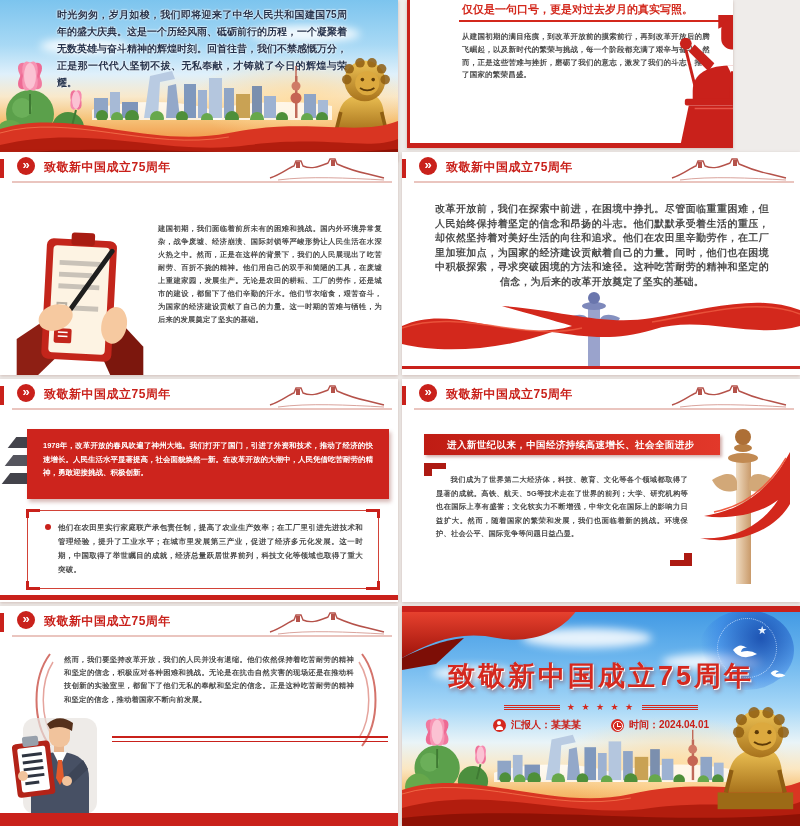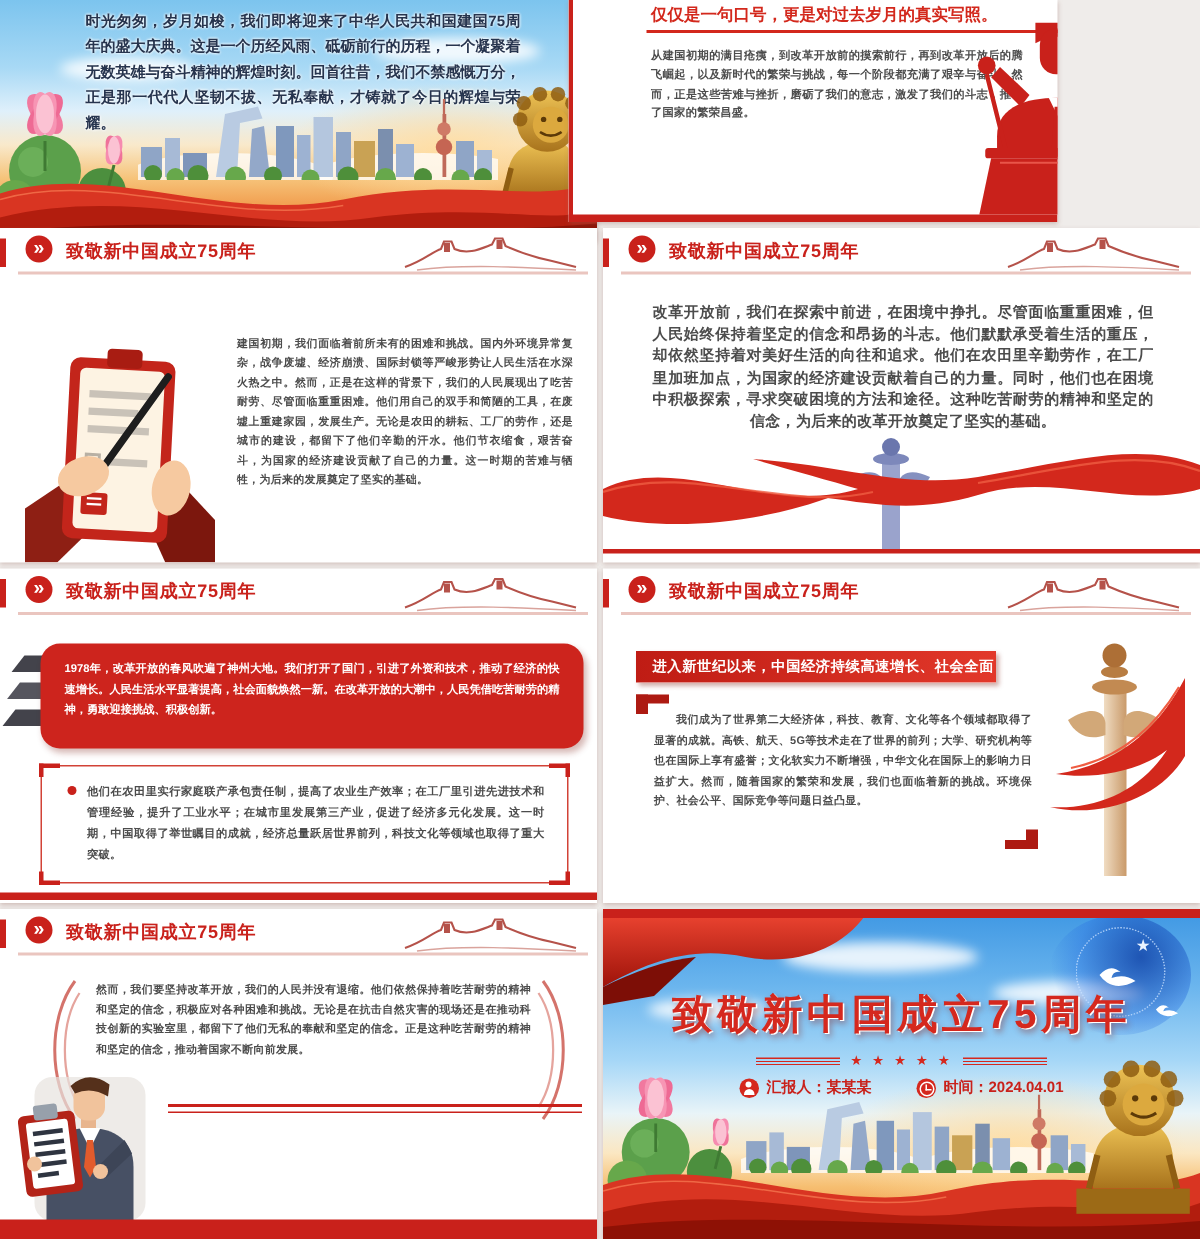--- a/index.html
+++ b/index.html
@@ -2,21 +2,21 @@
 <html><head>
 <meta charset="utf-8">
 <style>
   * { margin:0; padding:0; box-sizing:border-box; }
   html,body { width:800px; background:#efecea; font-family:"Liberation Sans","DejaVu Sans",sans-serif; }
   .page { position:relative; width:800px; height:826px; background:#efecea; overflow:hidden; }
   .slide { position:absolute; background:#fff; overflow:hidden; box-shadow:0 1px 3px rgba(150,100,90,.35); }
 
   
   #s1 { left:0;   top:0;   width:398px; height:161px; }
-  #s2 { left:379px;top:0;  width:326px; height:148px; }
+  #s2 { left:407px;top:0;  width:326px; height:148px; }
   #s3 { left:0;   top:152px;width:398px;height:223px; }
   #s4 { left:402px;top:152px;width:398px;height:223px; }
   #s5 { left:0;   top:379px;width:398px;height:223px; }
   #s6 { left:402px;top:379px;width:398px;height:223px; }
   #s7 { left:0;   top:606px;width:398px;height:220px; }
   #s8 { left:402px;top:606px;width:398px;height:220px; }
 
   .abs { position:absolute; }
 
   
@@ -51,36 +51,36 @@
   .s3-body { position:absolute; left:158px; top:70px; width:224px; font-size:7.3px; line-height:13px; }
 
   
   .s4-body { position:absolute; left:33px; top:50px; width:334px; font-size:10px; line-height:14.5px; text-align-last:center; }
   .s4-line { position:absolute; left:0; top:214px; width:100%; height:3px; background:#c9211b; }
 
   
   .s5-stripe { position:absolute; width:42px; height:11px; background:#43434b; transform:skewX(-38deg); }
   .s5-redbox { position:absolute; left:27px; top:50px; width:362px; height:70px; background:#cd241d;
     color:#fff; font-size:7.5px; line-height:13.5px; font-weight:bold; padding:10px 16px; text-align:justify;
-    box-shadow:2px 3px 4px rgba(120,20,10,.3);border-radius:13px; }
+    box-shadow:2px 3px 4px rgba(120,20,10,.3); }
   .s5-detail { position:absolute; left:27px; top:131px; width:352px; height:79px; background:#fff;
     border:1px solid #d24237; }
   .s5-detail-txt { position:absolute; left:30px; top:10px; width:305px; font-size:7.5px; line-height:14px; }
   .s5-bullet { position:absolute; left:17px; top:13px; width:6px; height:6px; border-radius:50%; background:#c9211b; }
   .corner { position:absolute; width:14px; height:9px; }
   .c-tl { left:-2px; top:-2px; border-top:3px solid #c9211b; border-left:3px solid #c9211b; }
   .c-tr { right:-2px; top:-2px; border-top:3px solid #c9211b; border-right:3px solid #c9211b; }
   .c-bl { left:-2px; bottom:-2px; border-bottom:3px solid #c9211b; border-left:3px solid #c9211b; }
   .c-br { right:-2px; bottom:-2px; border-bottom:3px solid #c9211b; border-right:3px solid #c9211b; }
   .s5-bar { position:absolute; left:0; bottom:2px; width:100%; height:5px; background:#c9211b; }
 
   
-  .s6-banner { position:absolute; left:22px; top:55px; width:240px; height:21px;
+  .s6-banner { position:absolute; left:22px; top:55px; width:296px; height:21px;
     background:linear-gradient(90deg,#bf1c14,#e2382a); color:#fff; font-size:9.5px; line-height:21px;
-    font-weight:bold; padding-left:11px; letter-spacing:.4px; box-shadow:2px 2px 3px rgba(120,20,10,.35); }
+    font-weight:bold; padding-left:23px; letter-spacing:.4px; box-shadow:2px 2px 3px rgba(120,20,10,.35); }
   .s6-brk-tl { position:absolute; left:22px; top:84px; width:22px; height:13px;
     border-left:8px solid #ad1a12; border-top:6px solid #ad1a12; }
   .s6-brk-br { position:absolute; left:268px; top:174px; width:22px; height:13px;
     border-right:8px solid #ad1a12; border-bottom:6px solid #ad1a12; }
   .s6-body { position:absolute; left:34px; top:94px; width:252px; font-size:7.3px; line-height:13.6px; text-indent:2em; }
 
   
   .s7-para1 { position:absolute; left:64px; top:47px; width:290px; font-size:7.3px; line-height:13.2px; }
   .s7-rule1 { position:absolute; left:112px; top:130px; width:276px; height:2px; background:#c9211b; }
   .s7-rule2 { position:absolute; left:112px; top:135px; width:276px; height:1px; background:#c9211b; }
@@ -264,21 +264,21 @@
         <g fill="#c3251b">
             <rect x="40" y="108" width="18" height="15" rx="2"></rect>
             <path d="M44 112 h10 M44 116 h10" stroke="#fff" stroke-width="1.5"></path>
           </g>
       </g>
       <line x1="98" y1="28" x2="52" y2="92" stroke="#1e1e1e" stroke-width="5" stroke-linecap="round"></line>
       <polygon points="52,92 46,100 50,101" fill="#1e1e1e"></polygon>
       <ellipse cx="40" cy="96" rx="18" ry="13" fill="#f6c9a0" transform="rotate(-20 40 96)"></ellipse>
       <ellipse cx="100" cy="104" rx="13" ry="19" fill="#f6c9a0" transform="rotate(12 100 104)"></ellipse>
     </svg>
-    <div class="s3-body body-txt">建国初期，我们面临着前所未有的困难和挑战。国内外环境异常复杂，战争废墟、经济崩溃、国际封锁等严峻形势让人民生活在水深火热之中。然而，正是在这样的背景下，我们的人民展现出了吃苦耐劳、尽管面临重重困难。他们用自己的双手和简陋的工具，在废墟上重建家园，发展生产。无论是农田的耕耘、工厂的劳作，还是城市的建设，都留下了他们辛勤的汗水。他们节衣缩食，艰苦奋斗，为国家的经济建设贡献了自己的力量。这一时期的苦难与牺牲，为后来的发展奠定了坚实的基础。</div>
+    <div class="s3-body body-txt">建国初期，我们面临着前所未有的困难和挑战。国内外环境异常复杂，战争废墟、经济崩溃、国际封锁等严峻形势让人民生活在水深火热之中。然而，正是在这样的背景下，我们的人民展现出了吃苦耐劳、百折不挠的精神。他们用自己的双手和简陋的工具，在废墟上重建家园，发展生产。无论是农田的耕耘、工厂的劳作，还是城市的建设，都留下了他们辛勤的汗水。他们节衣缩食，艰苦奋斗，为国家的经济建设贡献了自己的力量。这一时期的苦难与牺牲，为后来的发展奠定了坚实的基础。</div>
   </div>
 
   <div class="slide" id="s4">
     <div class="hdr-tab"></div>
     <div class="hdr-circle">»</div>
     <div class="hdr-title">致敬新中国成立75周年</div>
     <svg class="hdr-wall" viewBox="0 0 120 26">
       <path d="M2 22 C14 18 20 12 26 10 l2 -5 h5 l2 5 C44 14 52 10 60 7 l2 -4 h5 l2 5 C78 12 90 16 100 18 L116 22" stroke="#b5524a" stroke-width="1.4" fill="none"></path>
       <path d="M10 24 C40 20 80 22 116 24" stroke="#c97c72" stroke-width="1" fill="none" opacity=".7"></path>
       <rect x="28" y="6" width="4" height="6" fill="#b5524a"></rect>

